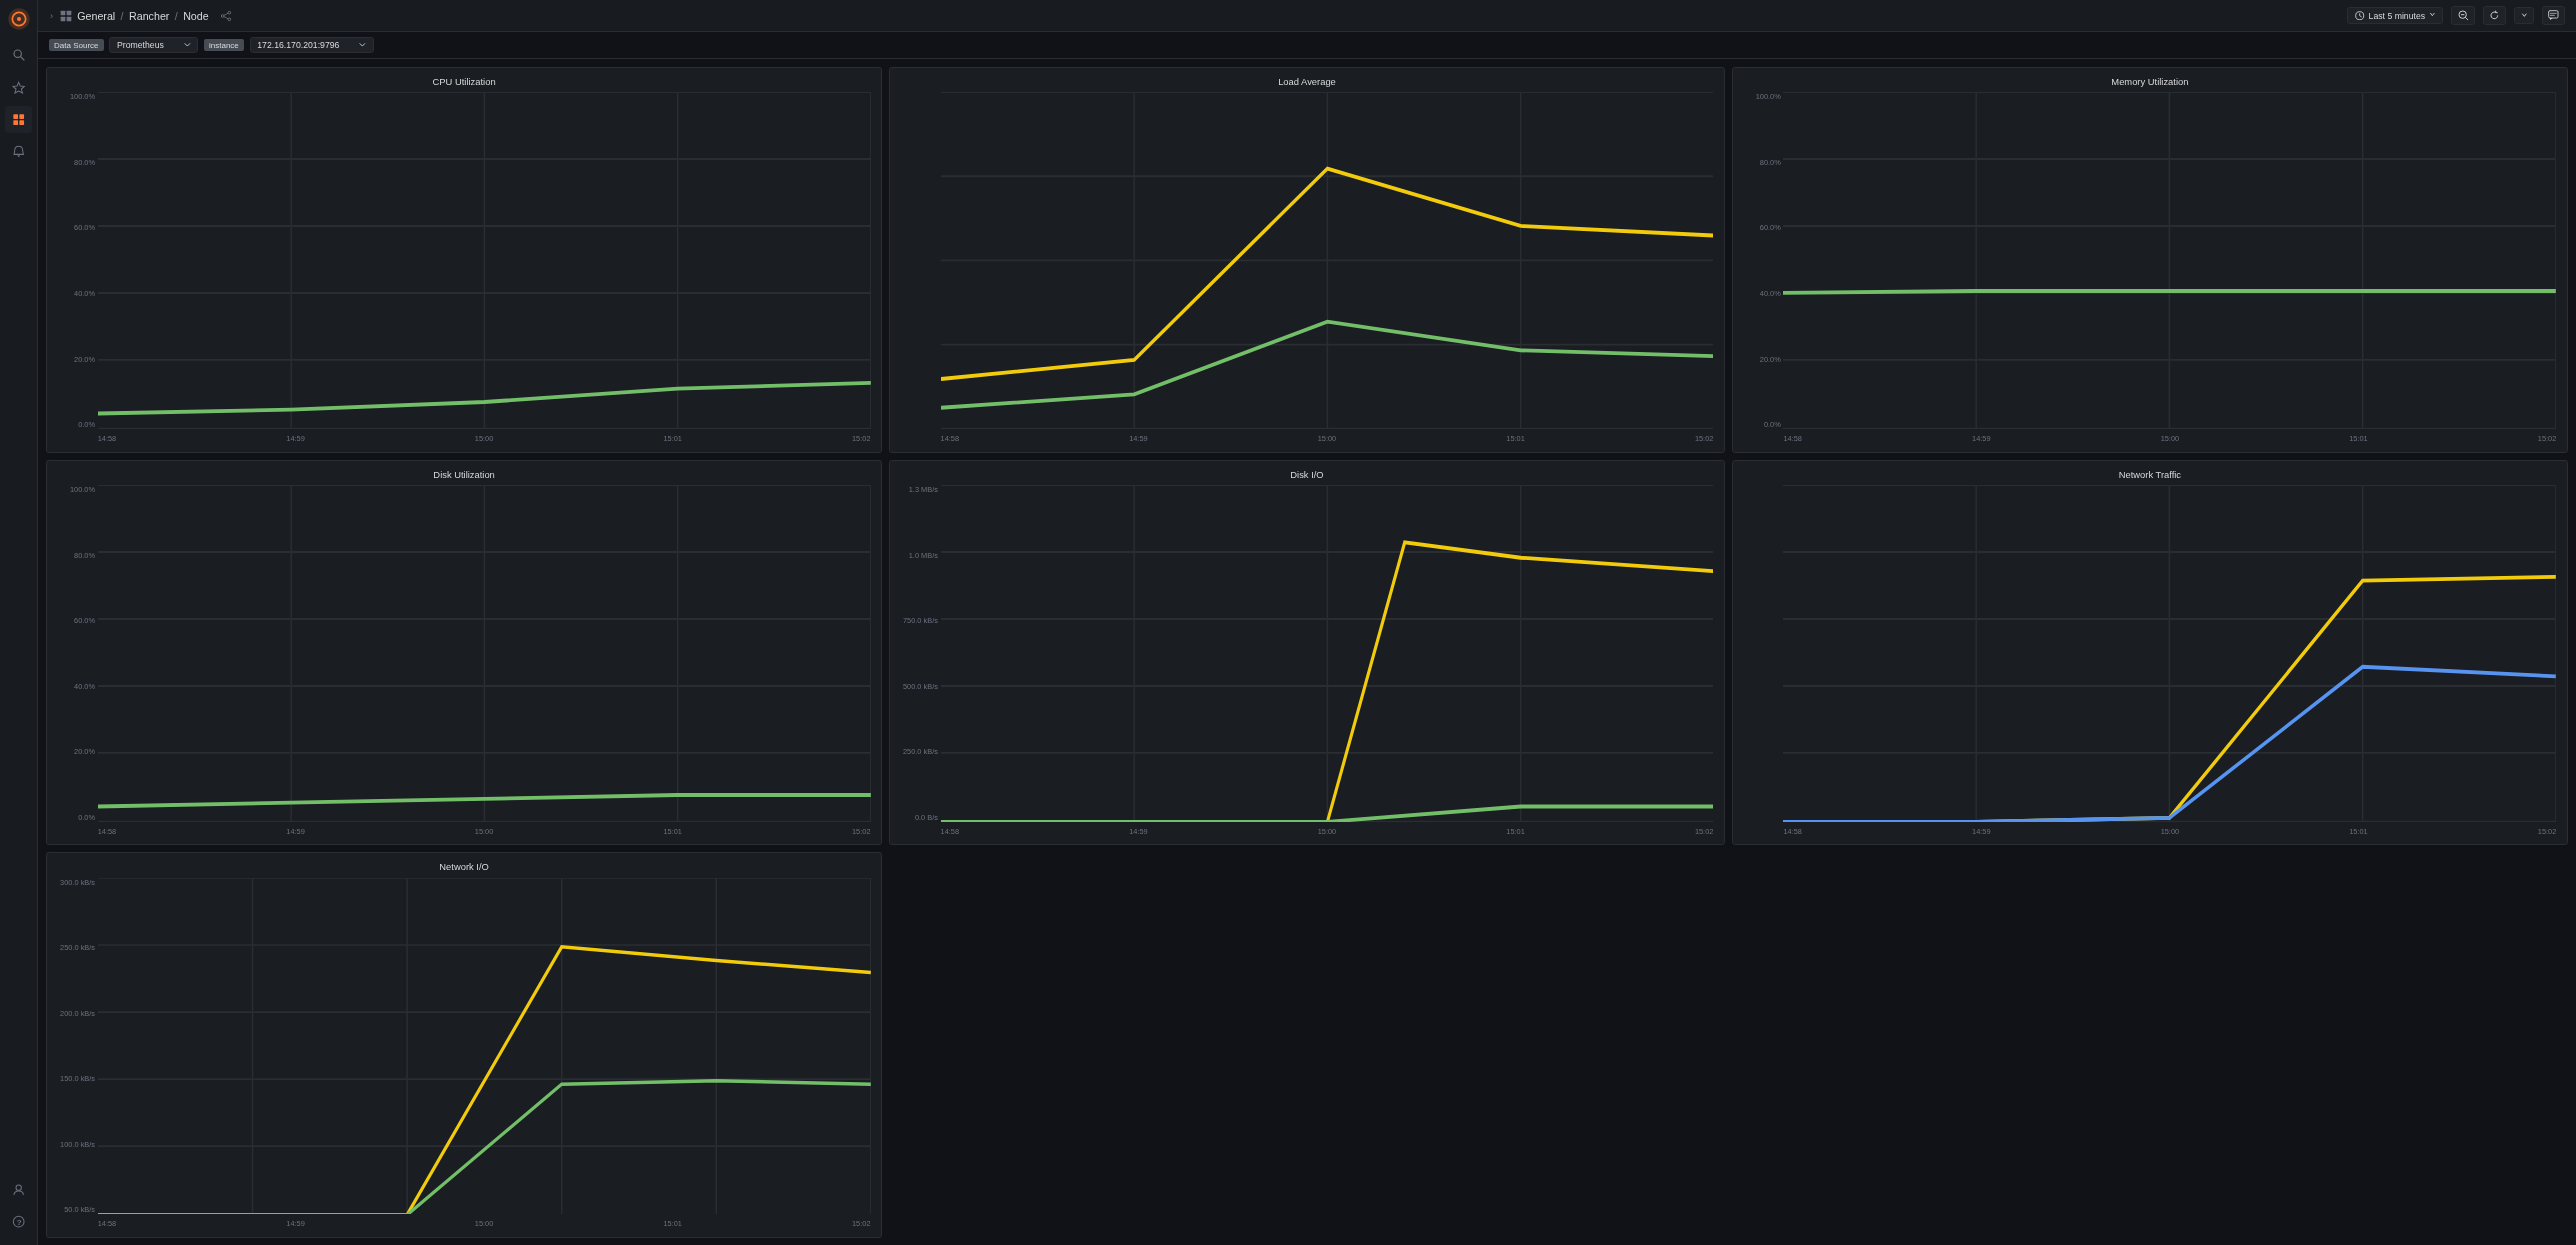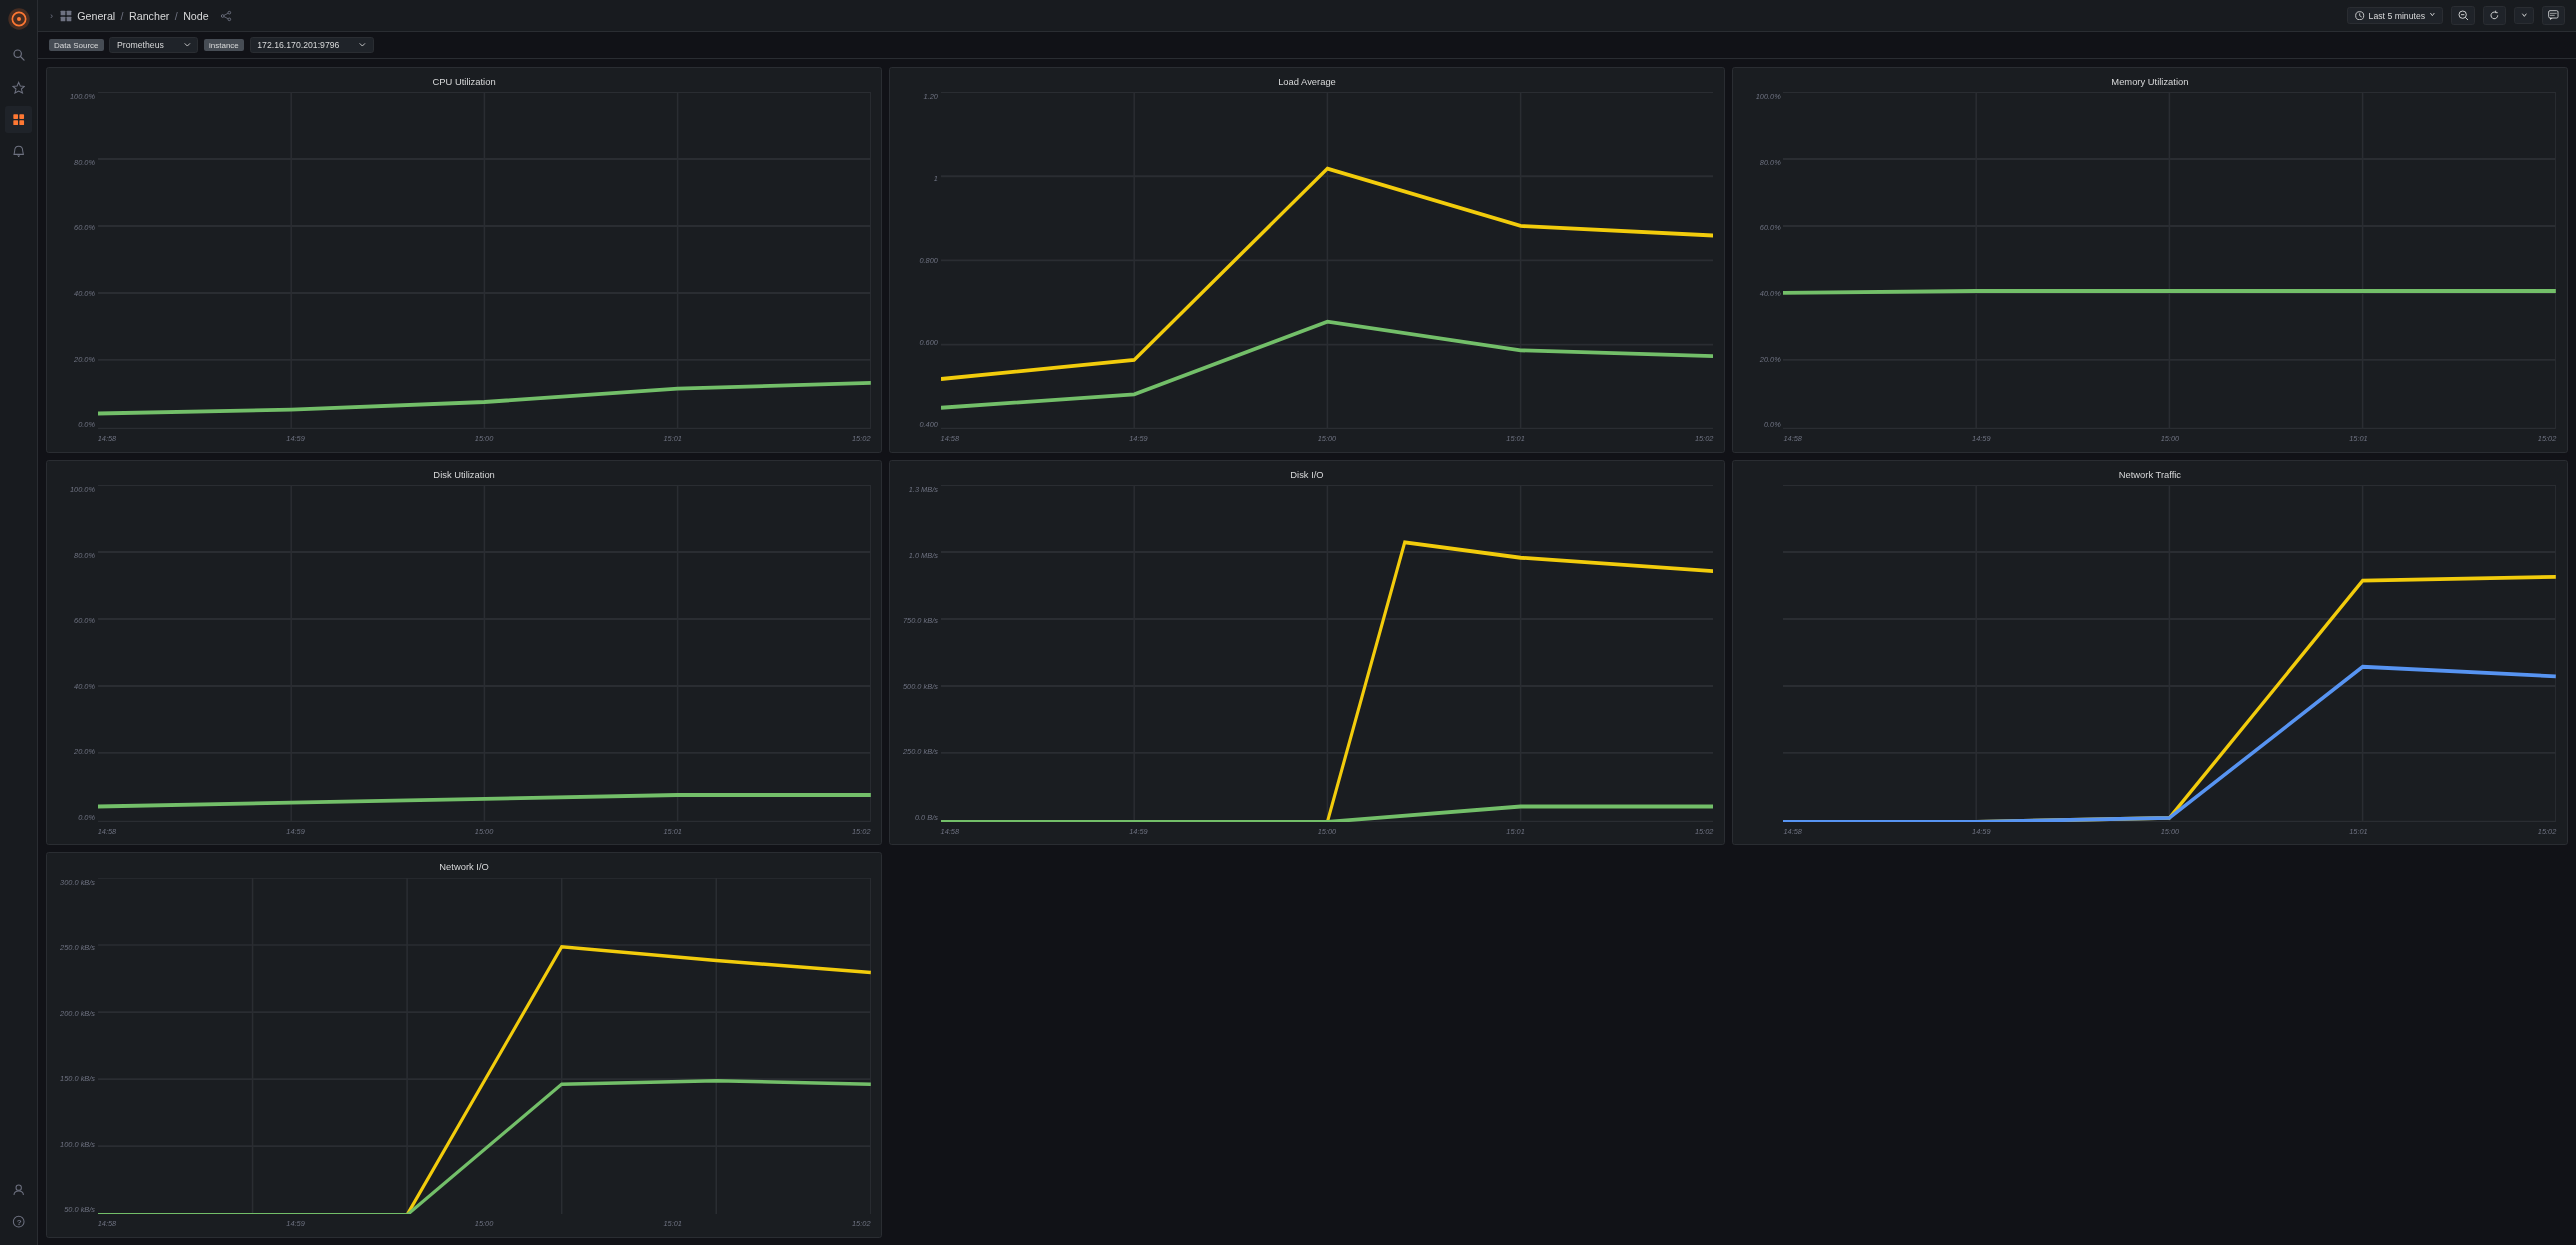--- a/index.html
+++ b/index.html
@@ -164,21 +164,20 @@
       text-align: center;
       font-size: 9.4px;
       color: #d8d9da;
       margin-bottom: 5.4px;
       font-weight: 400;
     }
     .chart-area {
       flex: 1;
       position: relative;
       min-height: 121px;
-      font-style: italic;
     }
 
     
     .y-axis {
       position: absolute;
       left: 0;
       top: 0;
       bottom: 16px;
       width: 40px;
       display: flex;
@@ -404,27 +403,20 @@
             <span>15:00</span>
             <span>15:01</span>
             <span>15:02</span>
         </div>
       </div>
     </div>
 
     <div class="panel">
       <div class="panel-title">Load Average</div>
       <div class="chart-area" style="height:134px">
-        <div class="y-axis">
-          <span>1.20</span>
-            <span>1</span>
-            <span>0.800</span>
-            <span>0.600</span>
-            <span>0.400</span>
-        </div>
         <div class="chart-inner">
           <svg width="100%" height="100%" viewBox="0 0 500 176" preserveAspectRatio="none">
             <line x1="0" y1="0" x2="500" y2="0" stroke="#2a2d32" stroke-width="1"></line>
             <line x1="0" y1="44" x2="500" y2="44" stroke="#2a2d32" stroke-width="1"></line>
             <line x1="0" y1="88" x2="500" y2="88" stroke="#2a2d32" stroke-width="1"></line>
             <line x1="0" y1="132" x2="500" y2="132" stroke="#2a2d32" stroke-width="1"></line>
             <line x1="0" y1="176" x2="500" y2="176" stroke="#2a2d32" stroke-width="1"></line>
             <line x1="125" y1="0" x2="125" y2="176" stroke="#2a2d32" stroke-width="1"></line>
             <line x1="250" y1="0" x2="250" y2="176" stroke="#2a2d32" stroke-width="1"></line>
             <line x1="375" y1="0" x2="375" y2="176" stroke="#2a2d32" stroke-width="1"></line>

